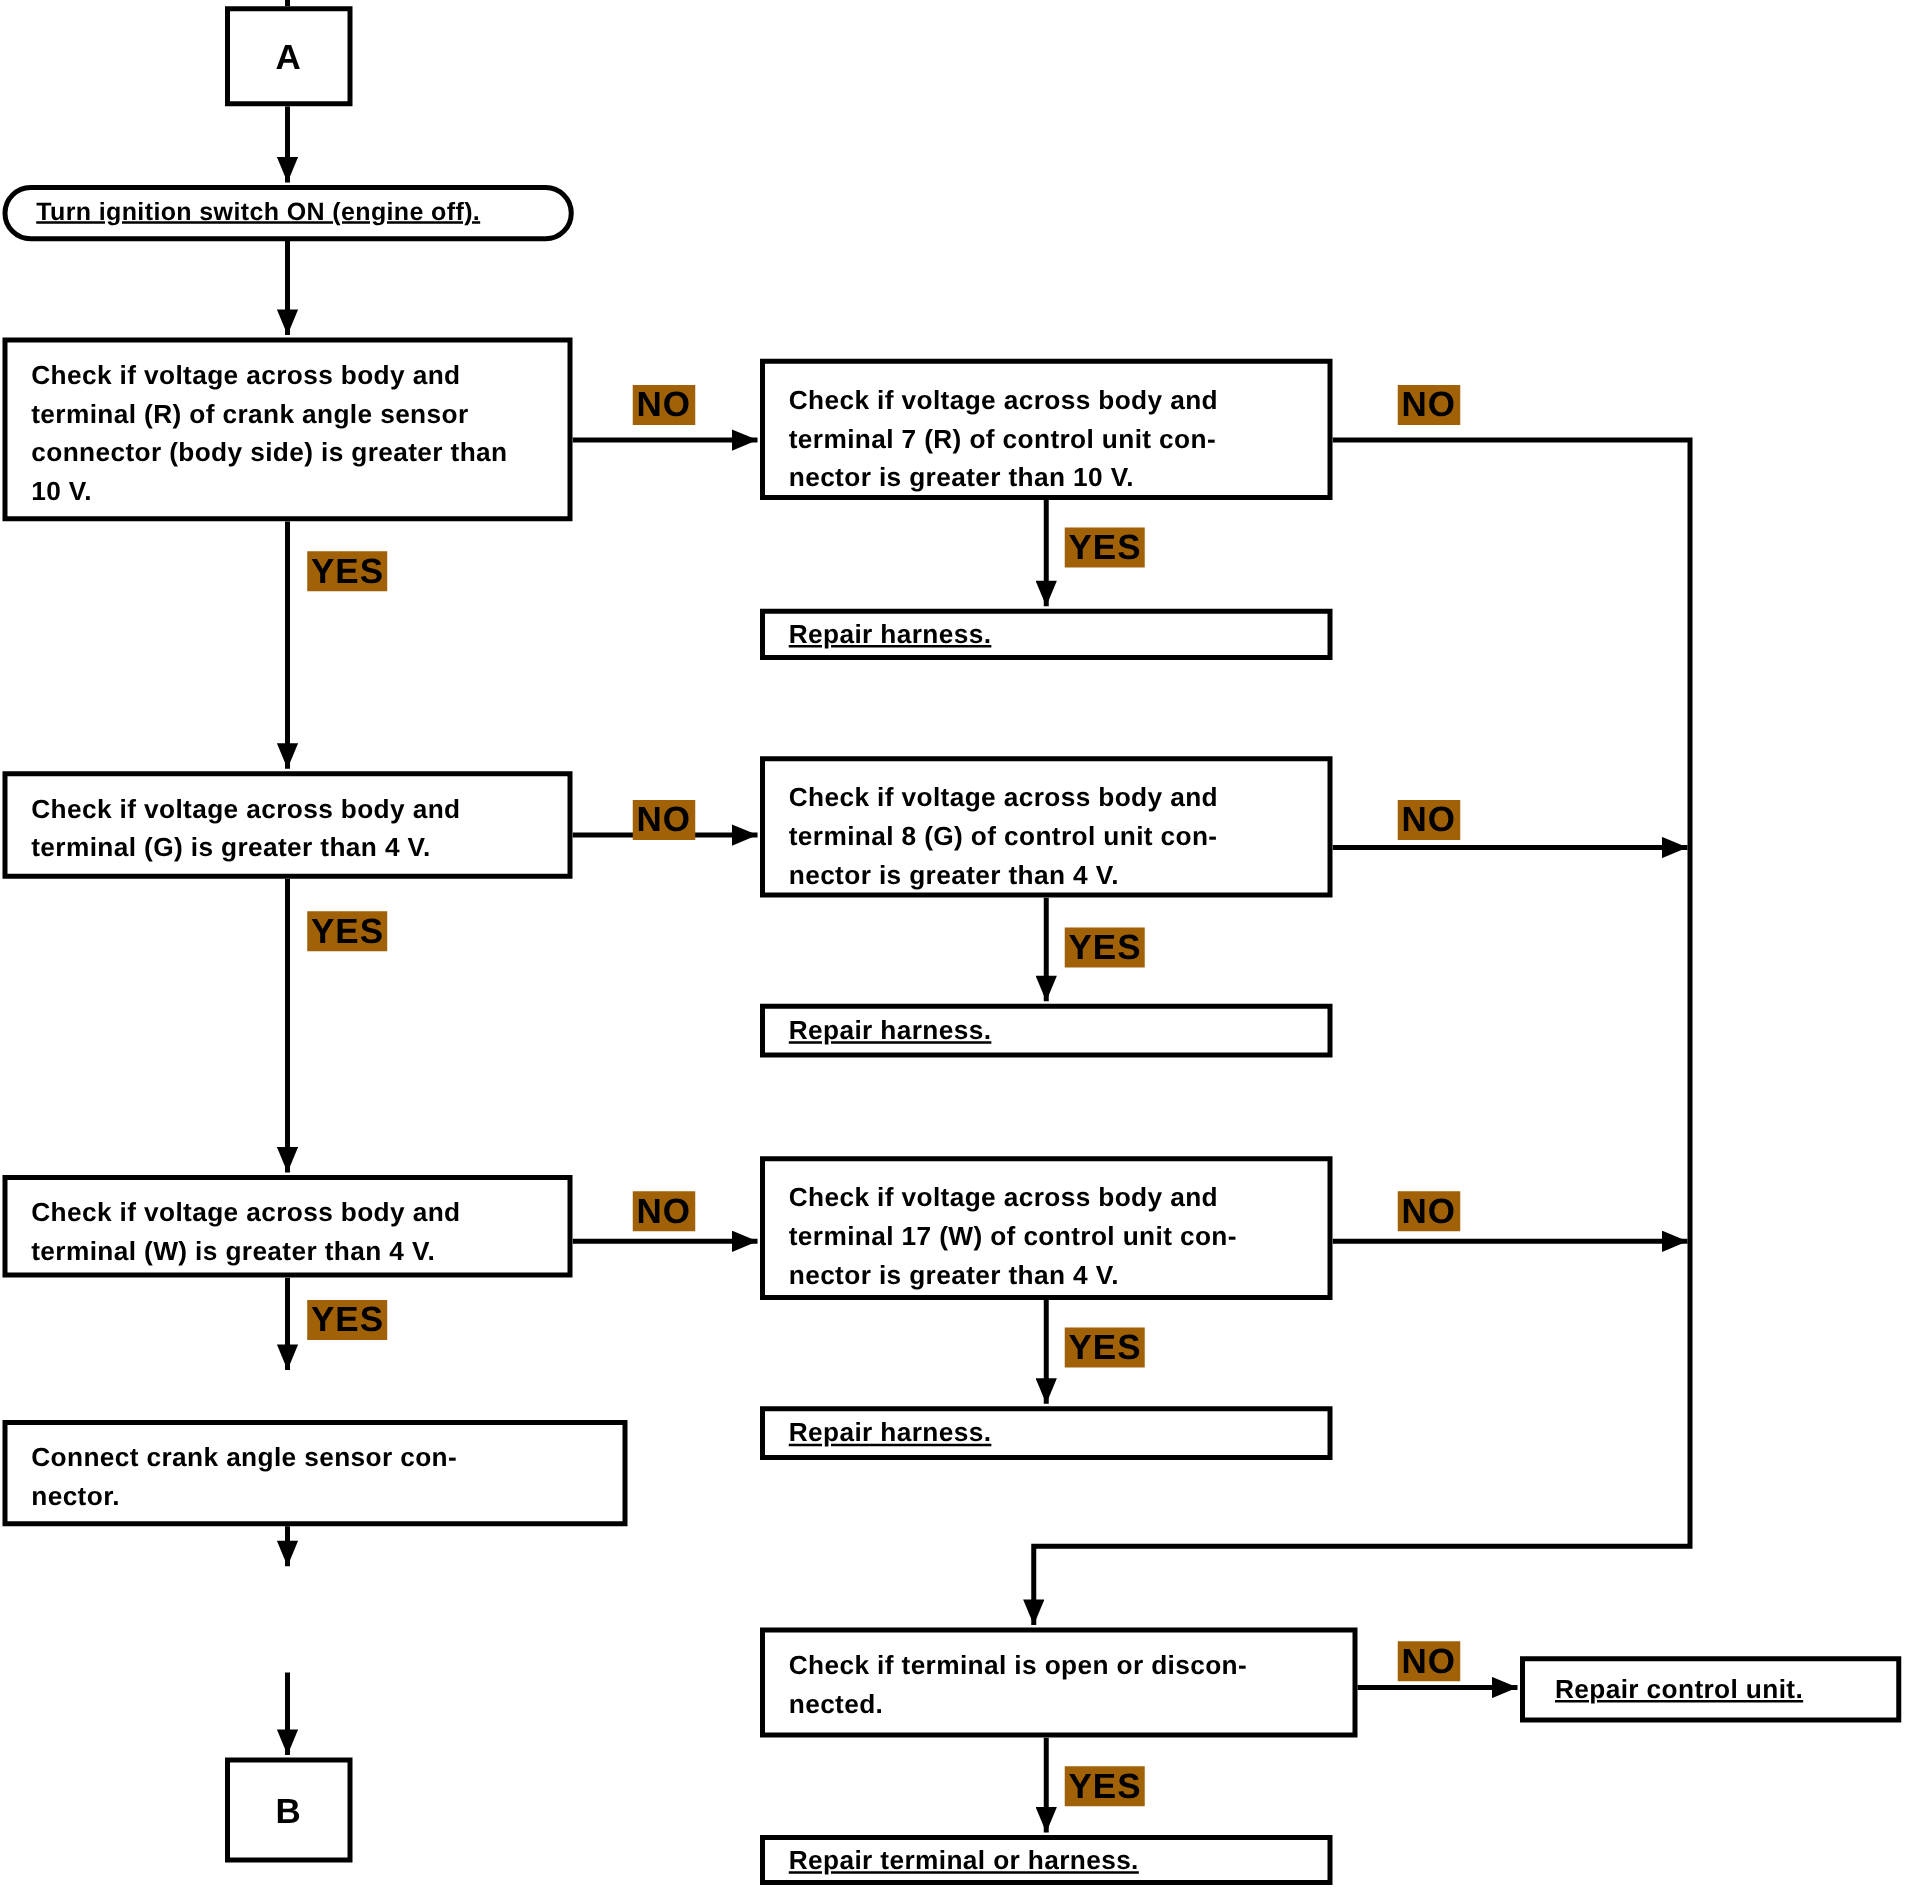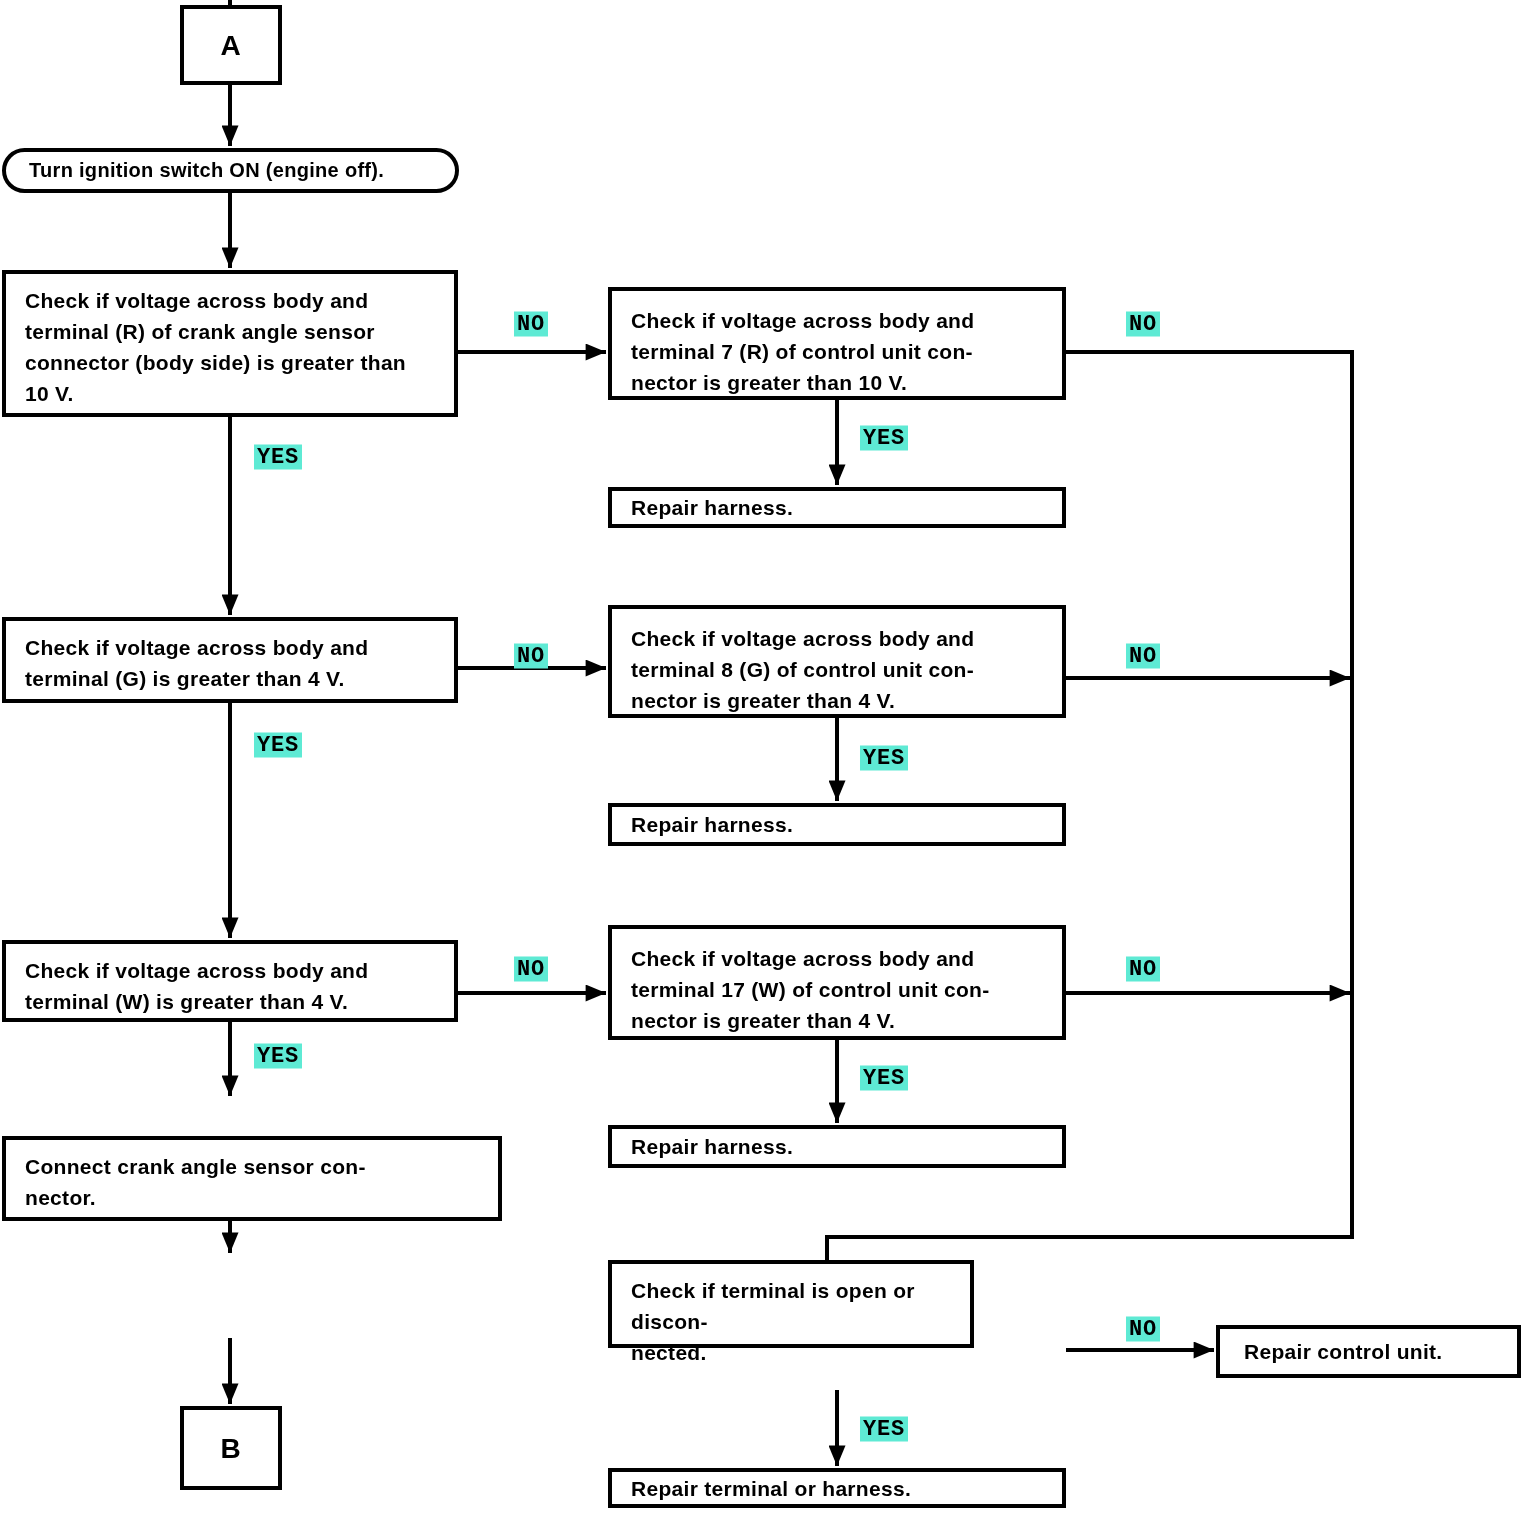--- a/index.html
+++ b/index.html
@@ -21,43 +21,43 @@
     font-size:21px;
     line-height:31px;
     letter-spacing:0.3px;
     white-space:pre-line;
     padding:11px 14px 0 19px;
   }
   .flexv{
     display:flex;
     align-items:center;
     padding-top:0;
+    text-decoration:underline;
   }
   .rounded{
     border-radius:23px;
     font-size:20px;
     padding-left:23px;
   }
   .connector{
     display:flex;
     align-items:center;
     justify-content:center;
     font-size:28px;
     padding:0;
     letter-spacing:1px;
   }
   .edge-label{
     position:absolute;
     transform:translate(-50%,-50%);
     font-weight:700;
-    font-size:22px;
+    font-size:28px;
     letter-spacing:0.8px;
-    background:#5eead4;
+    background:#a16207;
     padding:0 3px;
-    font-family:Liberation Mono, monospace;
   }
 </style>
 </head>
 <body>
 
 <div id="canvas">
 
   <svg id="wires" viewBox="0 0 1536 1520" xmlns="http://www.w3.org/2000/svg">
     <defs>
       <marker id="arrow" viewBox="0 0 12 10" refX="12" refY="5" markerWidth="21" markerHeight="17" orient="auto" markerUnits="userSpaceOnUse">
@@ -122,21 +122,21 @@
 nector is greater than 4 V.</div>
 
   <div class="node flexv" style="left:608px;top:1125px;width:458px;height:43px">Repair harness.</div>
 
   <div class="node" style="left:2px;top:1136px;width:500px;height:85px">Connect crank angle sensor con-
 nector.</div>
 
 
   <div class="node connector" style="left:180px;top:1406px;width:102px;height:84px">B</div>
 
-  <div class="node" style="left:608px;top:1260px;width:366px;height:88px">Check if terminal is open or discon-
+  <div class="node" style="left:608px;top:1302px;width:478px;height:88px">Check if terminal is open or discon-
 nected.</div>
 
   <div class="node flexv" style="left:1216px;top:1325px;width:305px;height:53px;padding-left:24px">Repair control unit.</div>
 
   <div class="node flexv" style="left:608px;top:1468px;width:458px;height:40px">Repair terminal or harness.</div>
 
   <div class="edge-label" style="left:531px;top:324px">NO</div>
   <div class="edge-label" style="left:1143px;top:324px">NO</div>
   <div class="edge-label" style="left:278px;top:457px">YES</div>
   <div class="edge-label" style="left:884px;top:438px">YES</div>

